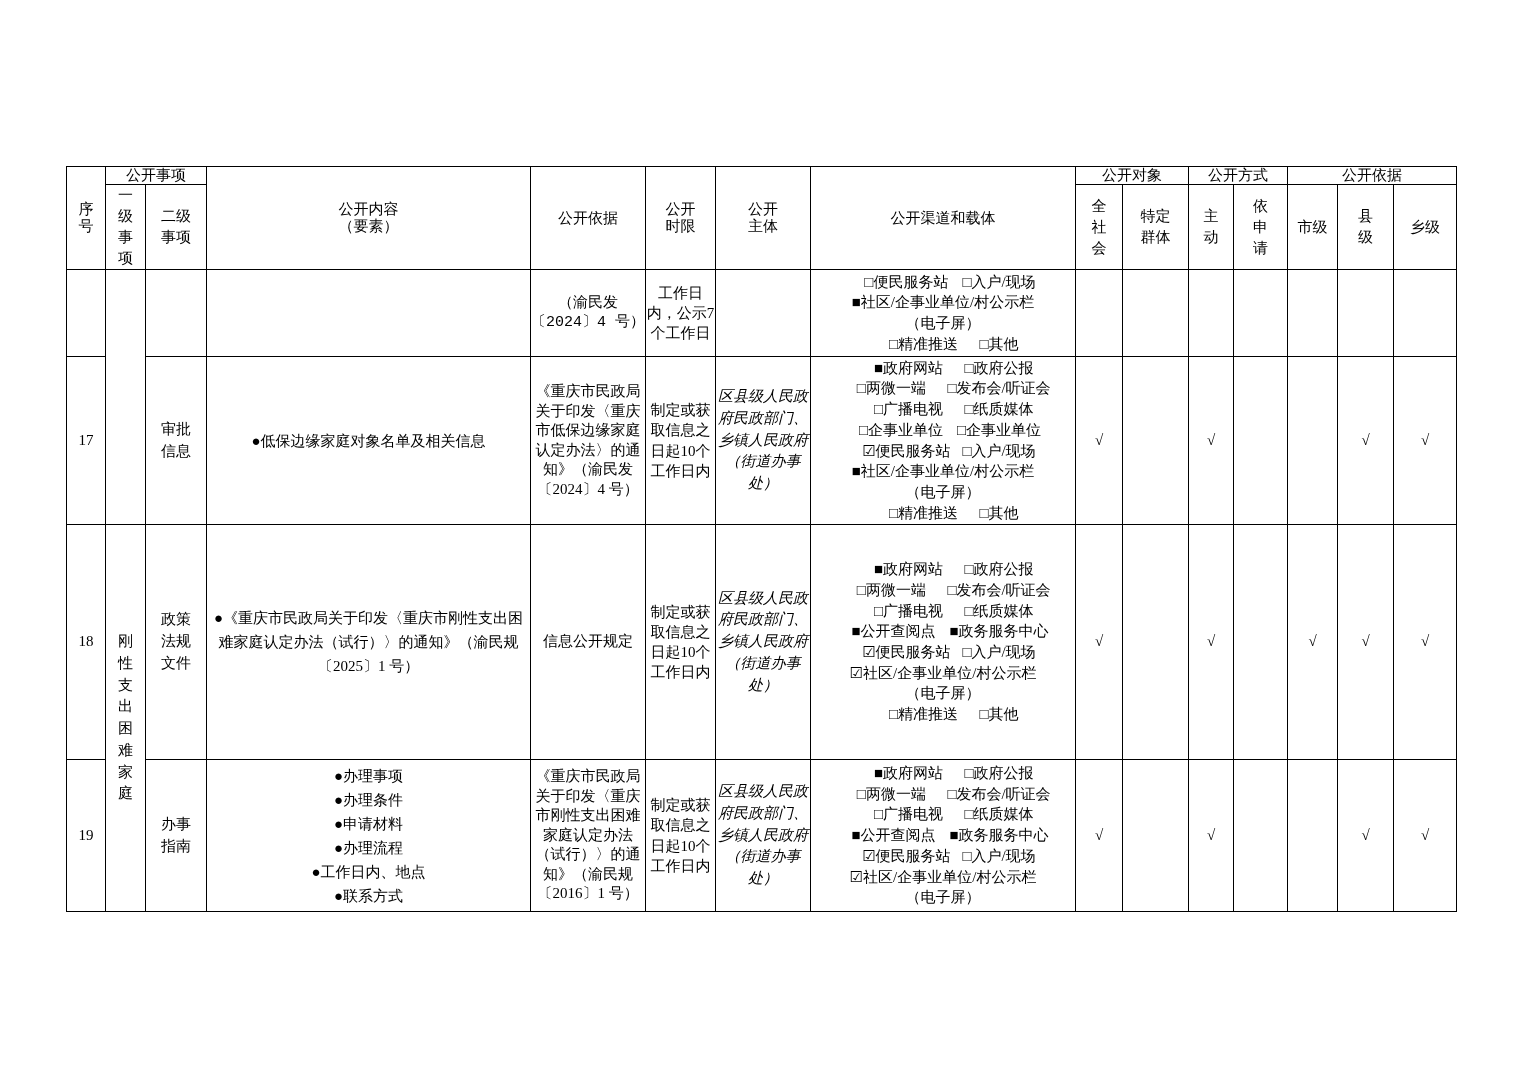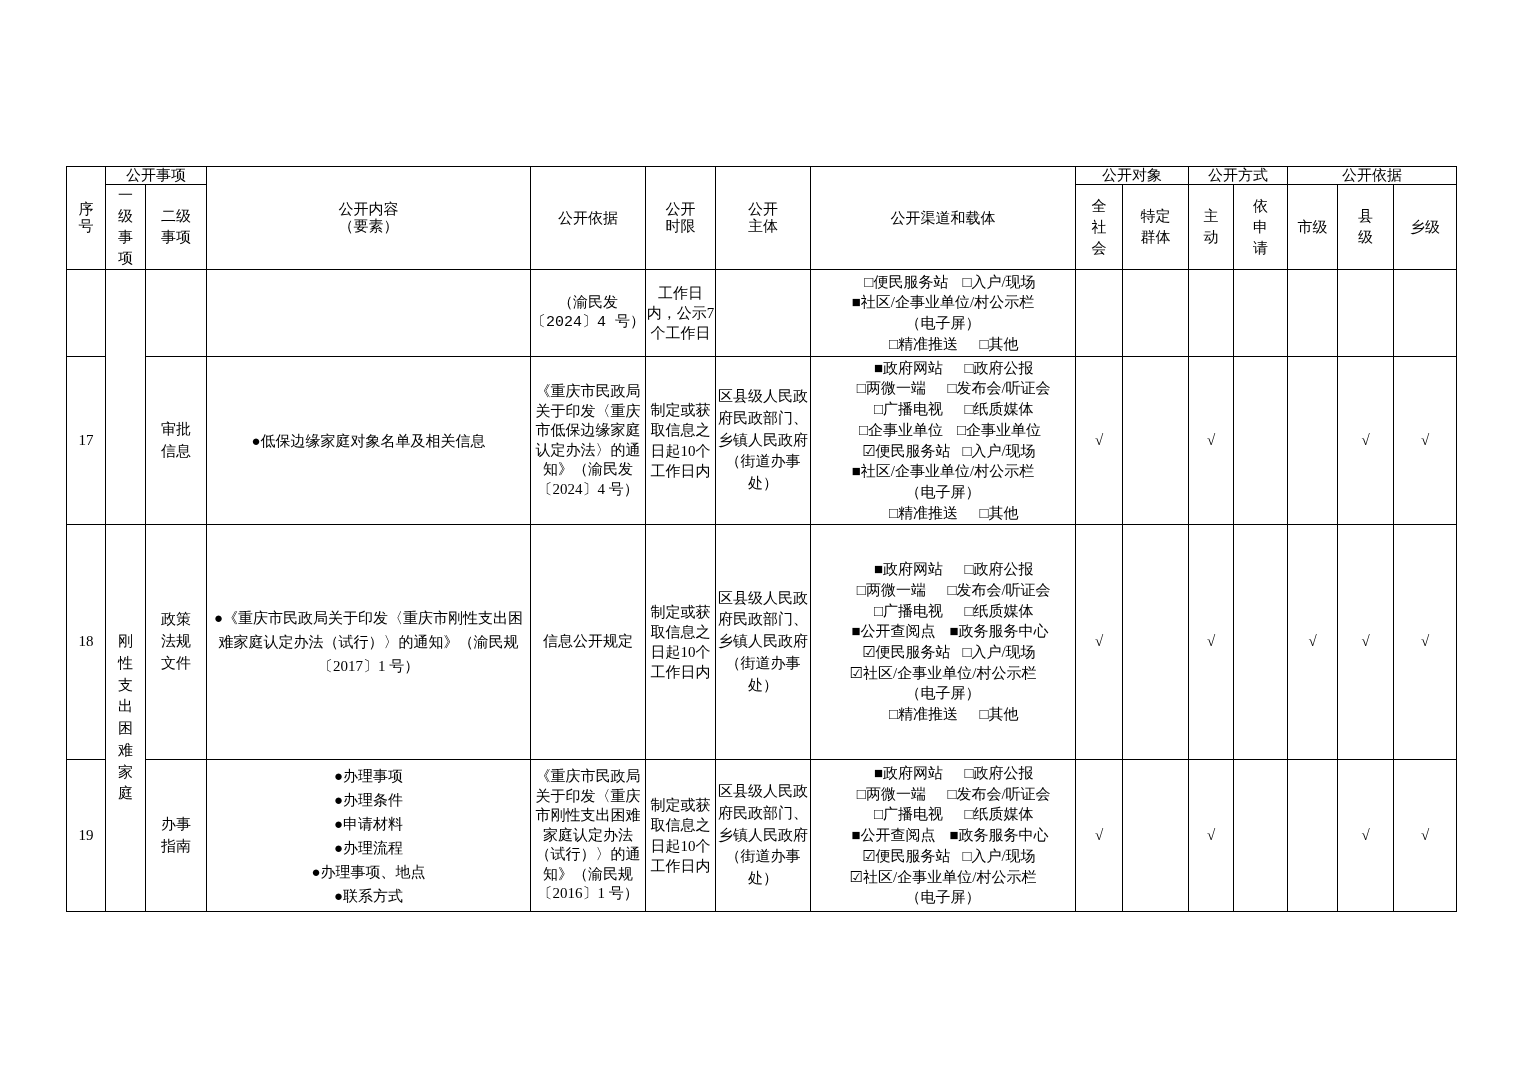--- a/index.html
+++ b/index.html
@@ -12,21 +12,21 @@
   thead th{font-weight:bold;margin-top:18px;}
   tr.h1{height:18px;} tr.h1 th{line-height:17px;}
   tr.h2{height:84px;} tr.h2 th{line-height:1.4;}
   tr.r16{height:87px;} tr.r17{height:168px;} tr.r18{height:235px;} tr.r19{height:152px;}
   .pre{white-space:pre-line;}
   .top{vertical-align:top;padding-top:5px;}
   .tl{text-align:left;font-family:Liberation Mono, monospace;}
   .content{text-align:left;padding:2px 10px;line-height:1.6;margin-top:24px;}
   .basis{line-height:1.3;padding:2px 8px;}
   .tlim{text-align:left;padding:2px 8px;line-height:1.35;margin-left:6px;}
-  .subj{padding:2px 12px;line-height:1.45;}
+  .subj{padding:2px 12px;line-height:1.45;font-style:italic;}
   .ch{text-align:left;padding:4px 4px 4px 6px;line-height:1.38;}
   .chline{white-space:nowrap;}
   .chl{display:inline-block;width:112px;}
   .lvl1{line-height:1.45;}
   .mark{font-size:15px;}
 </style>
 </head>
 <body>
 
 <div class="page">
@@ -150,21 +150,21 @@
 支
 出
 困
 难
 家
 庭</td>
         <td class="pre">政策
 法规
 文件</td>
         <td class="content">
-          <div>●《重庆市民政局关于印发〈重庆市刚性支出困难家庭认定办法（试行）〉的通知》（渝民规〔2017〕1 号）</div>
+          <div>●《重庆市民政局关于印发〈重庆市刚性支出困难家庭认定办法（试行）〉的通知》（渝民规〔2025〕1 号）</div>
         </td>
         <td class="basis">信息公开规定</td>
         <td class="tlim">制定或获取信息之日起10个工作日内</td>
         <td class="subj">区县级人民政府民政部门、乡镇人民政府（街道办事处）</td>
         <td class="ch">
           <div class="chline"><span class="chl">■政府网站</span><span>□政府公报</span></div>
           <div class="chline"><span class="chl">□两微一端</span><span>□发布会/听证会</span></div>
           <div class="chline"><span class="chl">□广播电视</span><span>□纸质媒体</span></div>
           <div class="chline"><span class="chl">■公开查阅点</span><span>■政务服务中心</span></div>
           <div class="chline"><span class="chl">☑便民服务站</span><span>□入户/现场</span></div>
@@ -183,21 +183,21 @@
 
       <tr class="r19">
         <td>19</td>
         <td class="pre">办事
 指南</td>
         <td class="content">
           <div>●办理事项</div>
           <div>●办理条件</div>
           <div>●申请材料</div>
           <div>●办理流程</div>
-          <div>●办理事项、地点</div>
+          <div>●工作日内、地点</div>
           <div>●联系方式</div>
         </td>
         <td class="basis">《重庆市民政局关于印发〈重庆市刚性支出困难家庭认定办法（试行）〉的通知》（渝民规〔2016〕1 号）</td>
         <td class="tlim">制定或获取信息之日起10个工作日内</td>
         <td class="subj">区县级人民政府民政部门、乡镇人民政府（街道办事处）</td>
         <td class="ch">
           <div class="chline"><span class="chl">■政府网站</span><span>□政府公报</span></div>
           <div class="chline"><span class="chl">□两微一端</span><span>□发布会/听证会</span></div>
           <div class="chline"><span class="chl">□广播电视</span><span>□纸质媒体</span></div>
           <div class="chline"><span class="chl">■公开查阅点</span><span>■政务服务中心</span></div>

